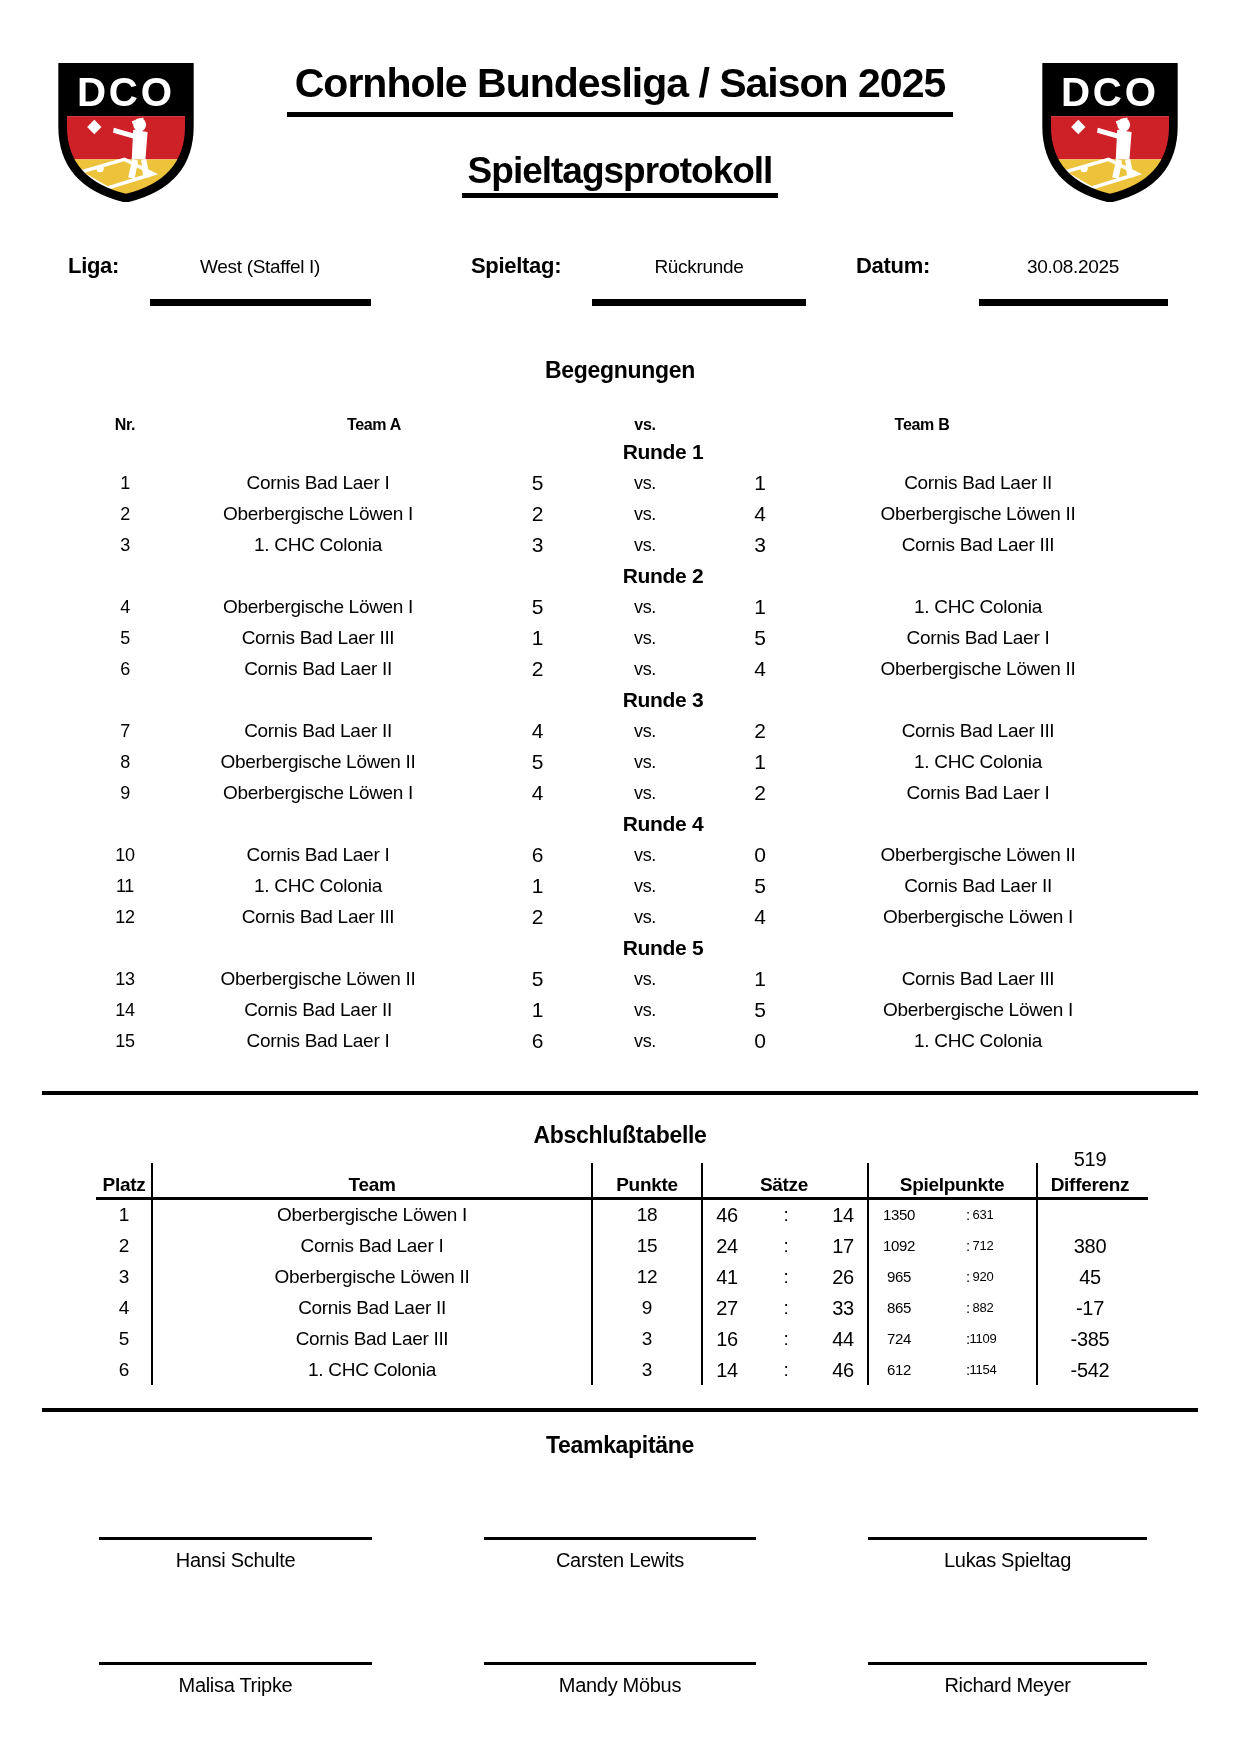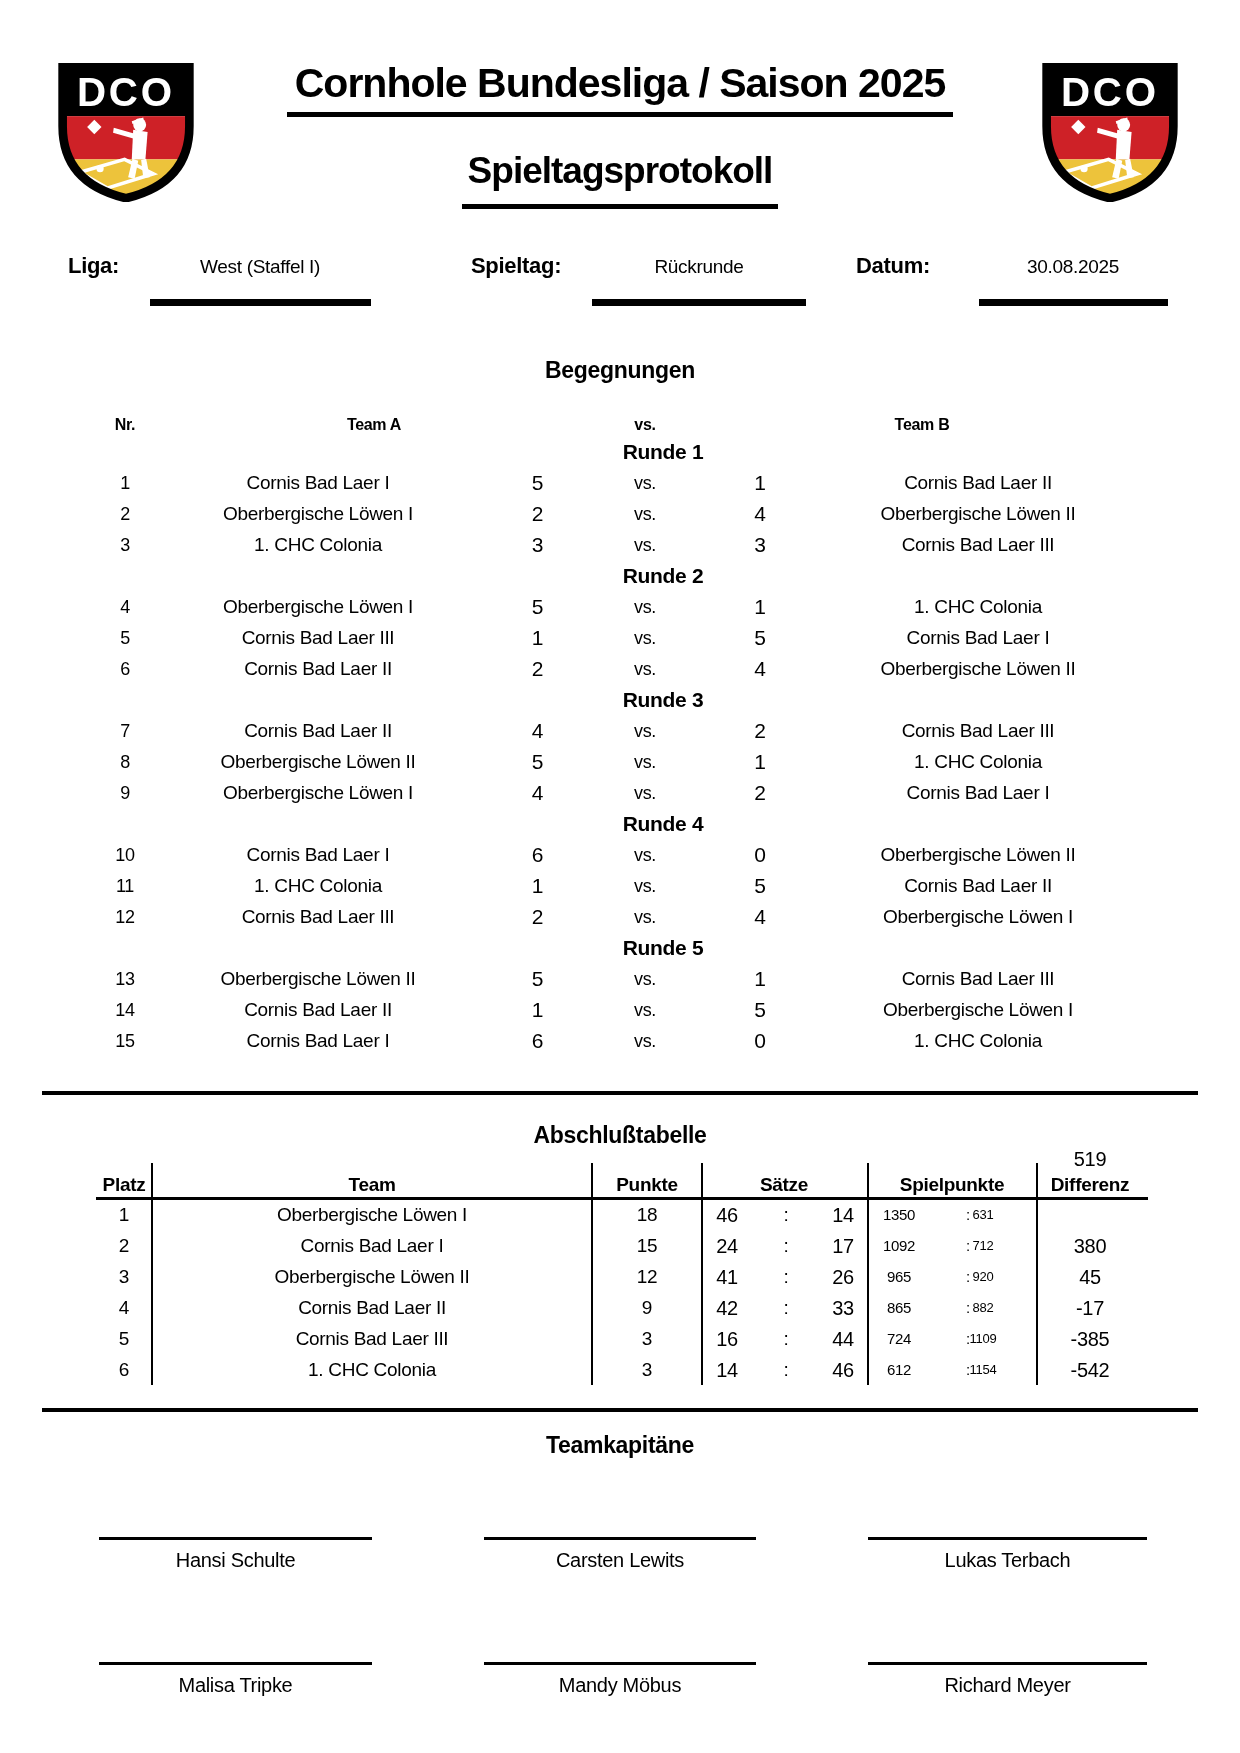--- a/index.html
+++ b/index.html
@@ -8,21 +8,21 @@
   .ctr{position:absolute;left:0;right:0;text-align:center;}
   .line{position:absolute;height:30px;line-height:30px;text-align:center;white-space:nowrap;}
 
   
   .logo{position:absolute;top:62px;width:144px;height:140px;}
   .logo-left{left:54px;}
   .logo-right{left:1038px;}
   .main-title{top:60px;font-size:41px;font-weight:700;letter-spacing:-1px;}
   .main-title .u{display:inline-block;border-bottom:5px solid #000;padding:0 8px 5px;}
   .sub-title{top:150px;font-size:37px;font-weight:700;letter-spacing:-1px;}
-  .sub-title .u{display:inline-block;border-bottom:5px solid #000;padding:0 6px 12px;}
+  .sub-title .u{display:inline-block;border-bottom:5px solid #000;padding:0 6px 1px;}
 
   
   .meta-label{position:absolute;top:250px;height:32px;line-height:32px;font-size:22px;font-weight:700;}
   .ml-liga{left:68px;} .ml-spieltag{left:471px;} .ml-datum{left:856px;}
   .meta-value{position:absolute;top:251px;height:32px;line-height:32px;font-size:19px;text-align:center;}
   .mv-liga{left:148px;width:224px;} .mv-spieltag{left:592px;width:214px;} .mv-datum{left:978px;width:190px;}
   .meta-underline{position:absolute;top:299px;height:7px;background:#000;}
   .mu-liga{left:150px;width:221px;} .mu-spieltag{left:592px;width:214px;} .mu-datum{left:979px;width:189px;}
 
   
@@ -303,21 +303,21 @@
       <div class="line t-s1" style="top: 1262px;">41</div>
       <div class="line t-sc" style="top: 1262px;">:</div>
       <div class="line t-s2" style="top: 1262px;">26</div>
       <div class="line t-p1" style="top: 1262px;">965</div>
       <div class="line t-pc" style="top: 1262px;">:</div>
       <div class="line t-p2" style="top: 1262px;">920</div>
       <div class="line t-diff" style="top: 1262px;">45</div>
       <div class="line t-platz" style="top: 1293px;">4</div>
       <div class="line t-team" style="top: 1293px;">Cornis Bad Laer II</div>
       <div class="line t-pkt" style="top: 1293px;">9</div>
-      <div class="line t-s1" style="top: 1293px;">42</div>
+      <div class="line t-s1" style="top: 1293px;">27</div>
       <div class="line t-sc" style="top: 1293px;">:</div>
       <div class="line t-s2" style="top: 1293px;">33</div>
       <div class="line t-p1" style="top: 1293px;">865</div>
       <div class="line t-pc" style="top: 1293px;">:</div>
       <div class="line t-p2" style="top: 1293px;">882</div>
       <div class="line t-diff" style="top: 1293px;">-17</div>
       <div class="line t-platz" style="top: 1324px;">5</div>
       <div class="line t-team" style="top: 1324px;">Cornis Bad Laer III</div>
       <div class="line t-pkt" style="top: 1324px;">3</div>
       <div class="line t-s1" style="top: 1324px;">16</div>
@@ -340,21 +340,21 @@
     </div>
 
   <div class="sep sep2"></div>
   <div class="ctr sect-title kap-title">Teamkapitäne</div>
 
   <div class="sigline sig-r1 sig-c1"></div>
   <div class="sigline sig-r1 sig-c2"></div>
   <div class="sigline sig-r1 sig-c3"></div>
   <div class="capname cap-r1 sig-c1">Hansi Schulte</div>
   <div class="capname cap-r1 sig-c2">Carsten Lewits</div>
-  <div class="capname cap-r1 sig-c3">Lukas Terbach</div>
+  <div class="capname cap-r1 sig-c3">Lukas Spieltag</div>
 
   <div class="sigline sig-r2 sig-c1"></div>
   <div class="sigline sig-r2 sig-c2"></div>
   <div class="sigline sig-r2 sig-c3"></div>
   <div class="capname cap-r2 sig-c1">Malisa Tripke</div>
   <div class="capname cap-r2 sig-c2">Mandy Möbus</div>
   <div class="capname cap-r2 sig-c3">Richard Meyer</div>
 
 </div>
 

